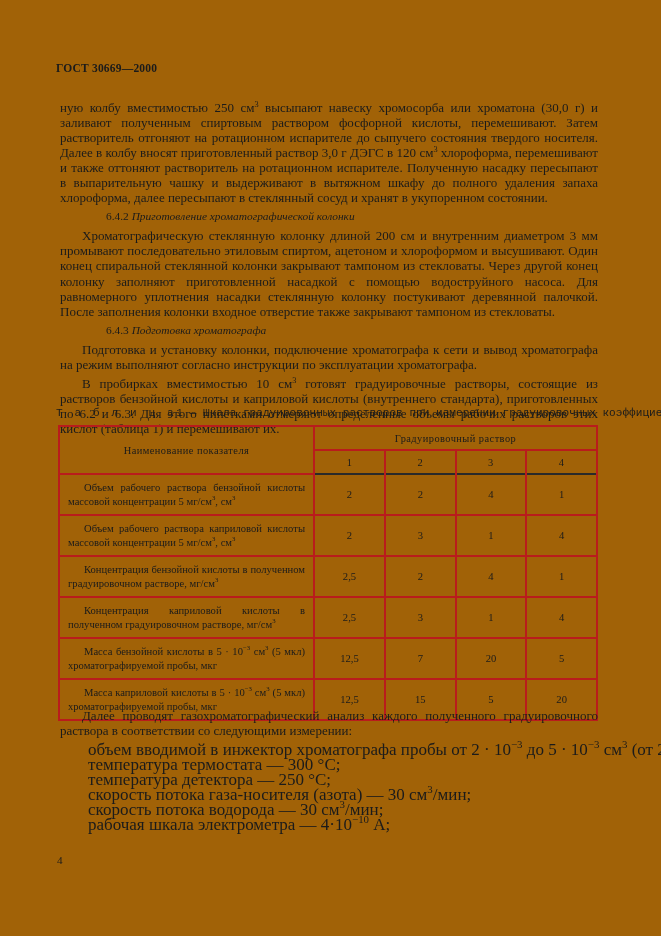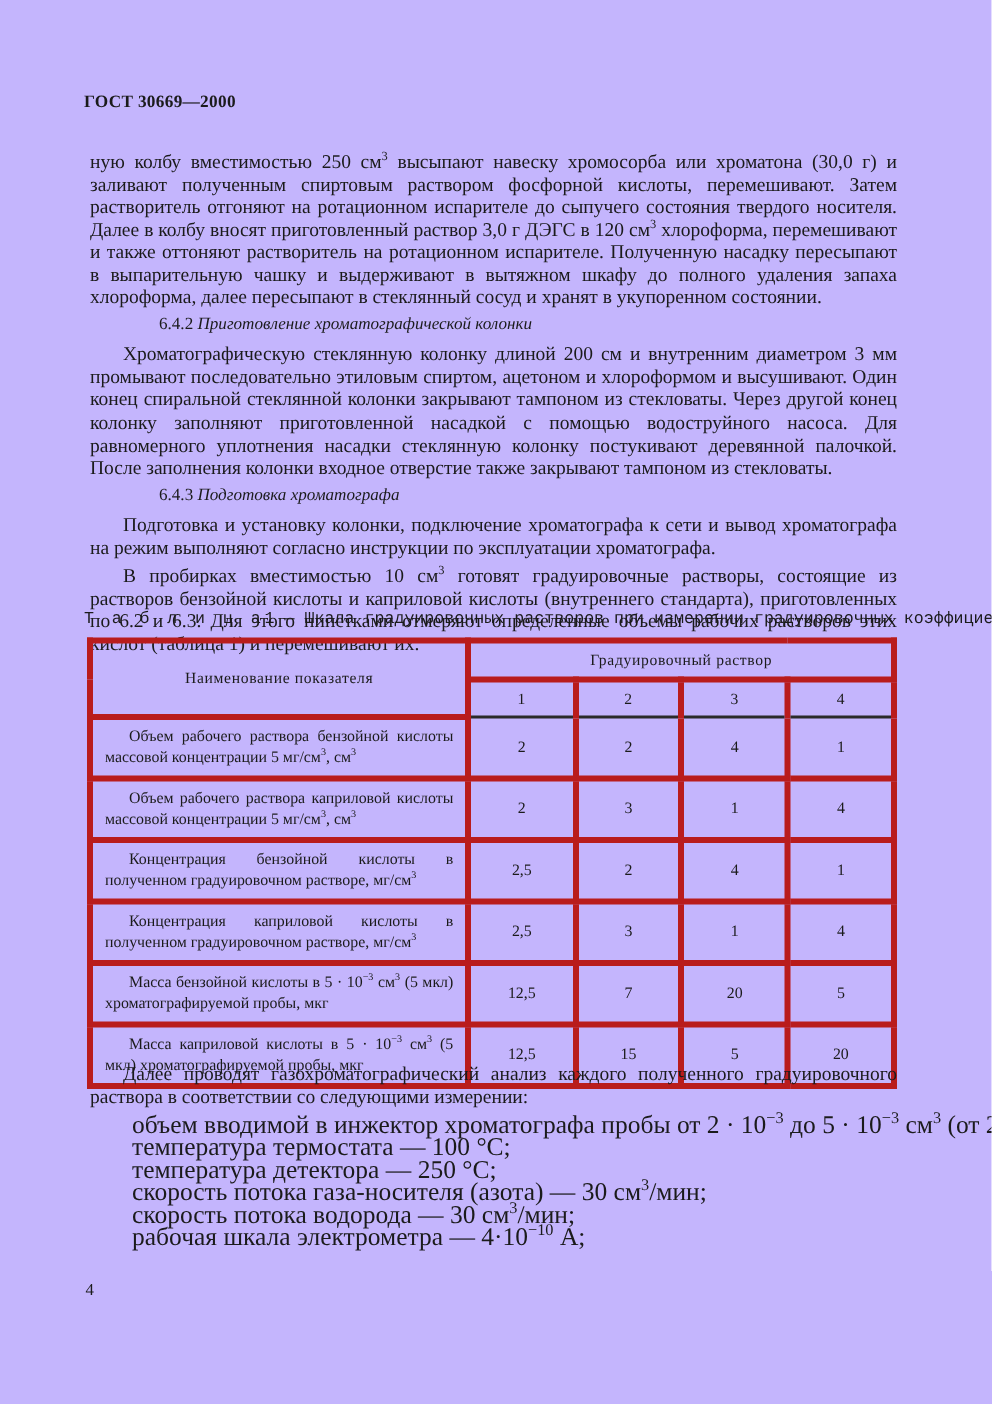--- a/index.html
+++ b/index.html
@@ -11,21 +11,21 @@
     width: 661px;
     height: 936px;
     position: relative;
     font-family: "Liberation Serif", "DejaVu Serif", serif;
     color: #1b1b1b;
     overflow: hidden;
   }
   .page {
     position: absolute;
     inset: 0;
-    background: #c4b5fd;
+    background: #a16207;
   }
   .header-line {
     position: absolute;
     left: 56px;
     top: 62px;
     font-size: 11.5px;
     font-weight: bold;
     letter-spacing: 0.2px;
     white-space: nowrap;
   }
@@ -71,21 +71,21 @@
   table.grad {
     position: absolute;
     left: 58px;
     top: 425px;
     width: 540px;
     border-collapse: collapse;
     font-size: 10.4px;
   }
   table.grad th,
   table.grad td {
-    border: 4px solid #b91c1c;
+    border: 2px solid #b91c1c;
     padding: 0;
     vertical-align: middle;
   }
   table.grad th {
     font-weight: normal;
     text-align: center;
     letter-spacing: 0.45px;
     height: 22px;
   }
   th.col-name {
@@ -214,21 +214,21 @@
           <td class="val">5</td>
           <td class="val">20</td>
         </tr>
       </tbody>
   </table>
 
   <div class="tail-block">
     <p class="para indent"><span>Далее проводят газохроматографический анализ каждого полученного градуировочного раствора в соответствии со следующими измерении:</span></p>
     <div id="cond-list">
         <p class="cond">объем вводимой в инжектор хроматографа пробы от 2 · 10<sup>−3</sup> до 5 · 10<sup>−3</sup> см<sup>3</sup> (от 2 до 5 мкл);</p>
-        <p class="cond">температура термостата — 100 °C;</p>
+        <p class="cond">температура термостата — 300 °C;</p>
         <p class="cond">температура детектора — 250 °C;</p>
         <p class="cond">скорость потока газа-носителя (азота) — 30 см<sup>3</sup>/мин;</p>
         <p class="cond">скорость потока водорода — 30 см<sup>3</sup>/мин;</p>
         <p class="cond">рабочая шкала электрометра — 4·10<sup>−10</sup> A;</p>
       </div>
   </div>
 
   <div class="page-num">4</div>
 
 </div>

